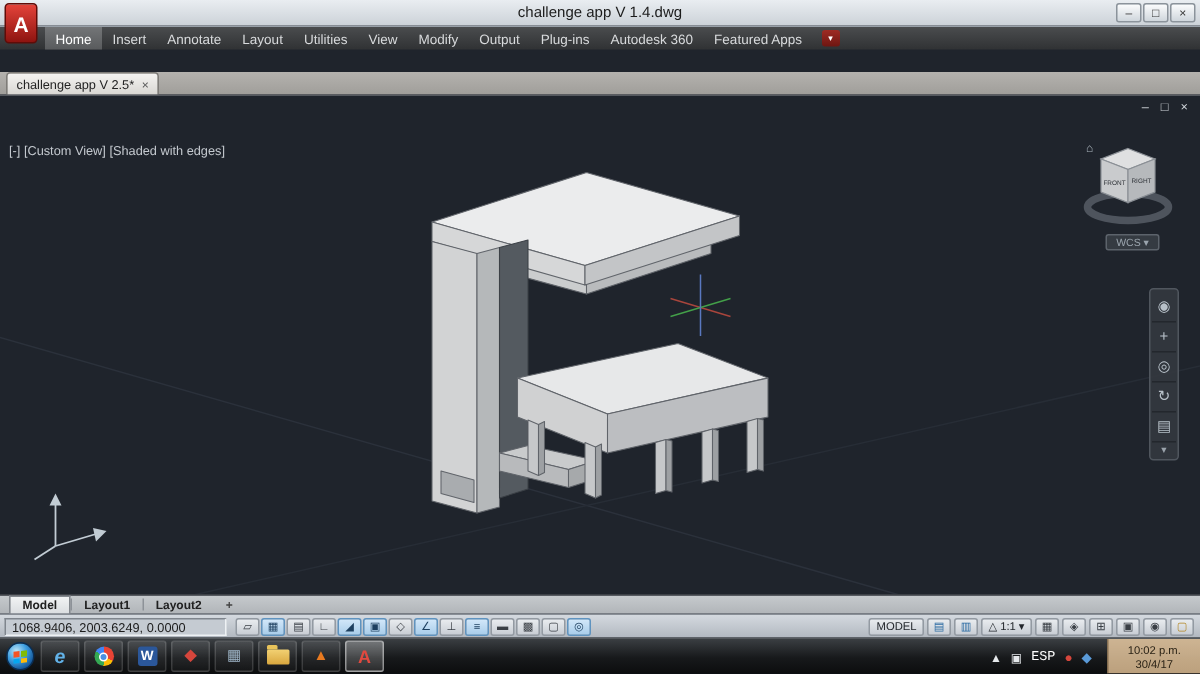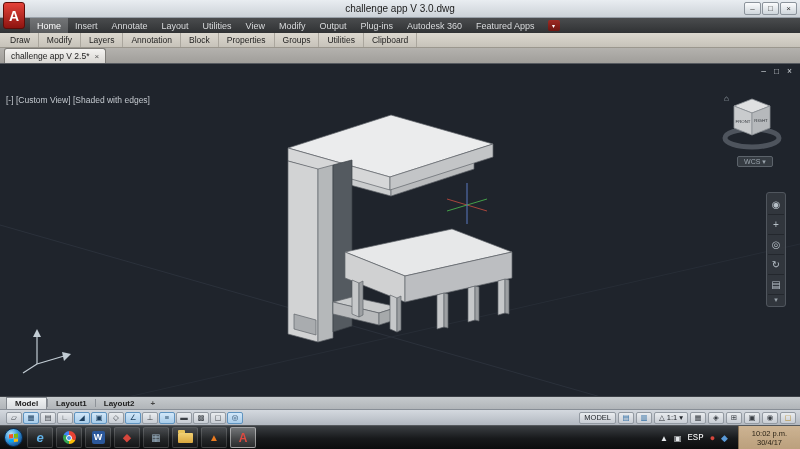--- a/index.html
+++ b/index.html
@@ -128,21 +128,21 @@
     border-left:1px solid rgba(90,70,45,.6); color:#2b2316; font-size:7.5px; line-height:9px;
     display:flex; flex-direction:column; align-items:center; justify-content:center; }
 </style>
 </head>
 <body>
 
 <div id="screen">
 
   <div class="titlebar">
     <div class="app-logo">A</div>
-    <div class="title">challenge app V 3.0.dwg</div>
+    <div class="title">challenge app V 1.4.dwg</div>
     <div class="win-controls">
       <span class="wbtn">–</span>
       <span class="wbtn">□</span>
       <span class="wbtn">×</span>
     </div>
   </div>
 
   <div class="menubar">
     <span class="mtab active">Home</span>
     <span class="mtab">Insert</span>
@@ -151,31 +151,20 @@
     <span class="mtab">Utilities</span>
     <span class="mtab">View</span>
     <span class="mtab">Modify</span>
     <span class="mtab">Output</span>
     <span class="mtab">Plug-ins</span>
     <span class="mtab">Autodesk 360</span>
     <span class="mtab">Featured Apps</span>
     <span class="menu-extra">▾</span>
   </div>
 
-  <div class="toolbar">
-    <span class="panel">Draw</span>
-    <span class="panel">Modify</span>
-    <span class="panel">Layers</span>
-    <span class="panel">Annotation</span>
-    <span class="panel">Block</span>
-    <span class="panel">Properties</span>
-    <span class="panel">Groups</span>
-    <span class="panel">Utilities</span>
-    <span class="panel">Clipboard</span>
-  </div>
 
   <div class="doctabs">
     <div class="dtab">
       <span class="dtab-label">challenge app V 2.5*</span>
       <span class="dtab-close">×</span>
     </div>
   </div>
 
   <div class="viewport">
     <svg viewBox="0 0 800 332" width="800" height="332">
@@ -277,20 +266,21 @@
   <div class="layouttabs">
     <span class="ltab active">Model</span>
     <span class="lsep"></span>
     <span class="ltab">Layout1</span>
     <span class="lsep"></span>
     <span class="ltab">Layout2</span>
     <span class="ltab add">+</span>
   </div>
 
   <div class="statusbar">
+    <div class="coords">1068.9406, 2003.6249, 0.0000</div>
     <div class="toggles">
       <span class="tg">▱</span>
       <span class="tg act">▦</span>
       <span class="tg">▤</span>
       <span class="tg">∟</span>
       <span class="tg act">◢</span>
       <span class="tg act">▣</span>
       <span class="tg">◇</span>
       <span class="tg act">∠</span>
       <span class="tg">⊥</span>

